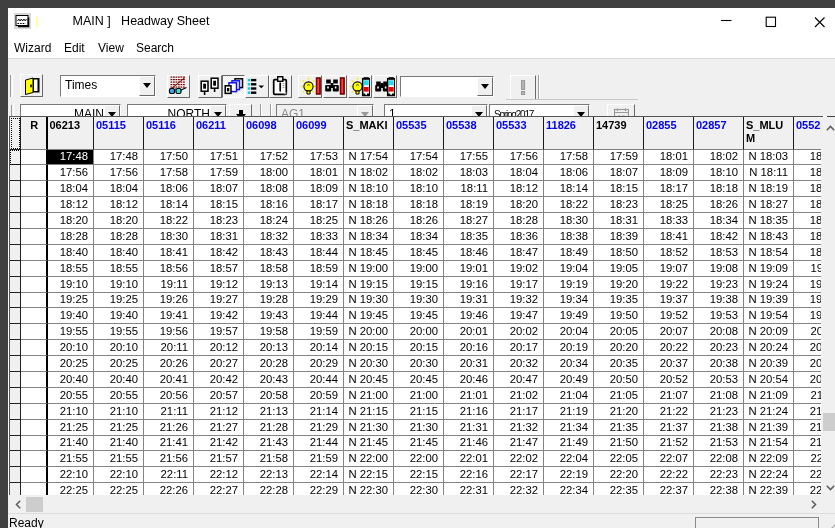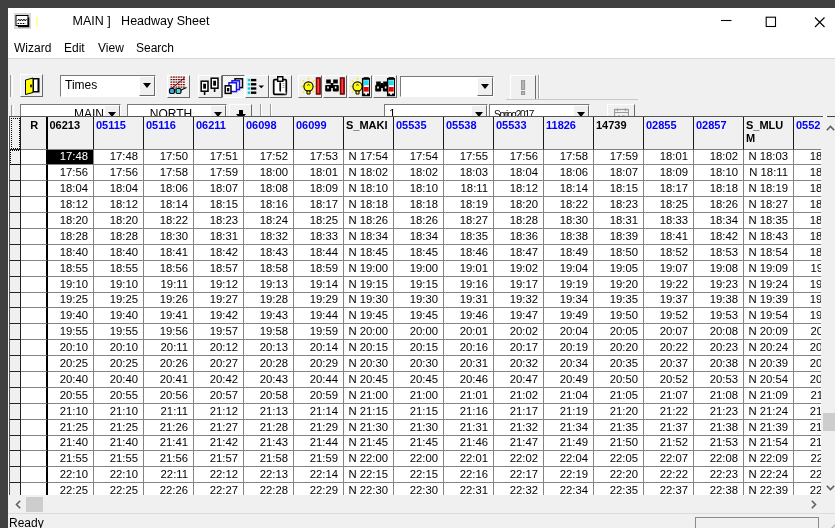--- a/index.html
+++ b/index.html
@@ -269,34 +269,42 @@
         <div class="grip" style="left:5px;top:34.5px;height:21px"></div>
         <div class="cmb" style="left:14px;top:33.5px;width:101px;height:21.5px">
           <div class="cmbf" style="background:#fff;color:#000;text-align:right;padding:0">MAIN</div>
           <div class="cmba">
             <svg width="8" height="5" viewBox="0 0 8 5">
               <polygon points="0,0 8,0 4,5" fill="#000"></polygon>
             </svg>
           </div>
         </div>
         <div class="cmb" style="left:121px;top:33.5px;width:100px;height:21.5px">
-          <div class="cmbf" style="background:#fff;color:#000;text-align:center;padding:0 0 0 4px">NORTH</div>
+          <div class="cmbf" style="background:#fff;color:#000;text-align:right;padding:0 0 0 4px">NORTH</div>
           <div class="cmba">
             <svg width="8" height="5" viewBox="0 0 8 5">
               <polygon points="0,0 8,0 4,5" fill="#000"></polygon>
             </svg>
           </div>
         </div>
         <div class="tbtn" style="left:223px;top:33.5px;width:23px;height:21.5px;">
           <svg width="12" height="12" viewBox="0 0 12 12">
             <polygon points="4,1 8,1 8,5 11,5 6,11 1,5 4,5" fill="#000"></polygon>
           </svg>
         </div>
         <div class="vsep" style="left:254px;top:33.5px;height:21px"></div>
         <div class="vsep" style="left:264px;top:33.5px;height:21px"></div>
+        <div class="cmb" style="left:270px;top:33.5px;width:98px;height:21.5px">
+          <div class="cmbf" style="background:#f0f0f0;color:#8a8a8a;text-align:left;padding:0 0 0 4px">AG1</div>
+          <div class="cmba">
+            <svg width="8" height="5" viewBox="0 0 8 5">
+              <polygon points="0,0 8,0 4,5" fill="#9a9a9a"></polygon>
+            </svg>
+          </div>
+        </div>
         <div class="cmb" style="left:378px;top:33.5px;width:104px;height:21.5px">
           <div class="cmbf" style="background:#fff;color:#000;text-align:left;padding:0 0 0 4px">1</div>
           <div class="cmba">
             <svg width="8" height="5" viewBox="0 0 8 5">
               <polygon points="0,0 8,0 4,5" fill="#000"></polygon>
             </svg>
           </div>
         </div>
         <div class="cmb" style="left:483px;top:33.5px;width:101px;height:21.5px">
           <div class="cmbf" style="background:#fff;color:#000;text-align:left;padding:0 0 0 4px"><span style="letter-spacing:-1.2px;font-size:10px">Spring2017</span></div>

